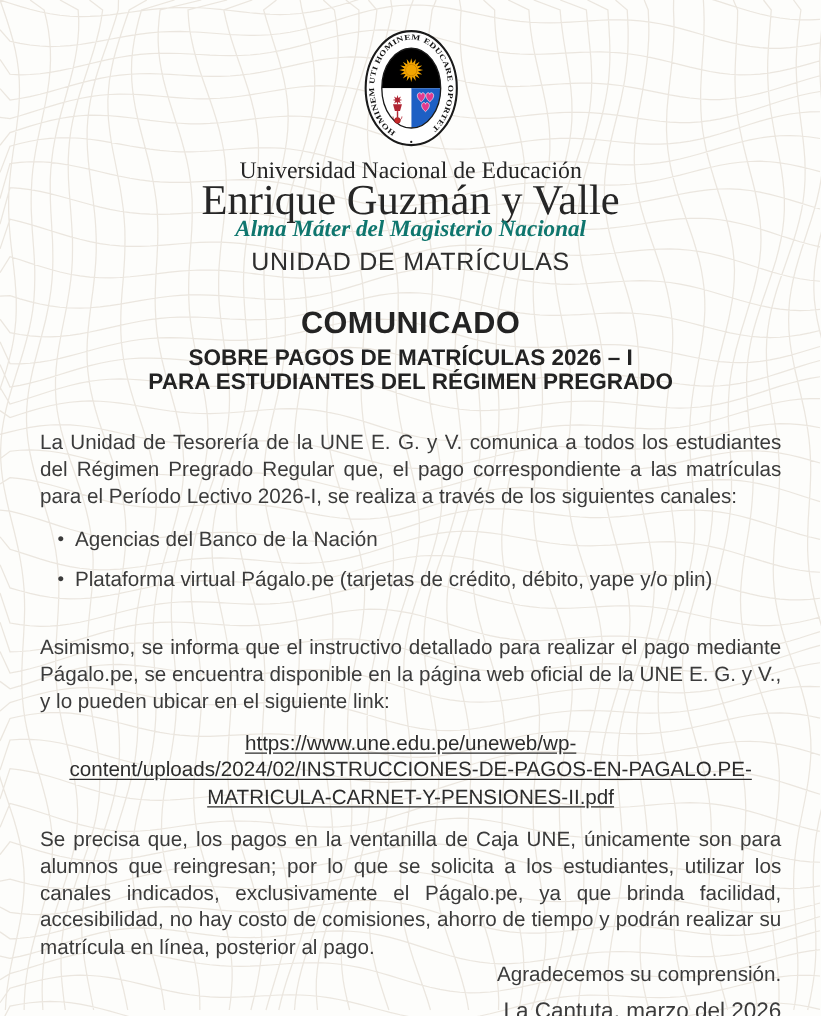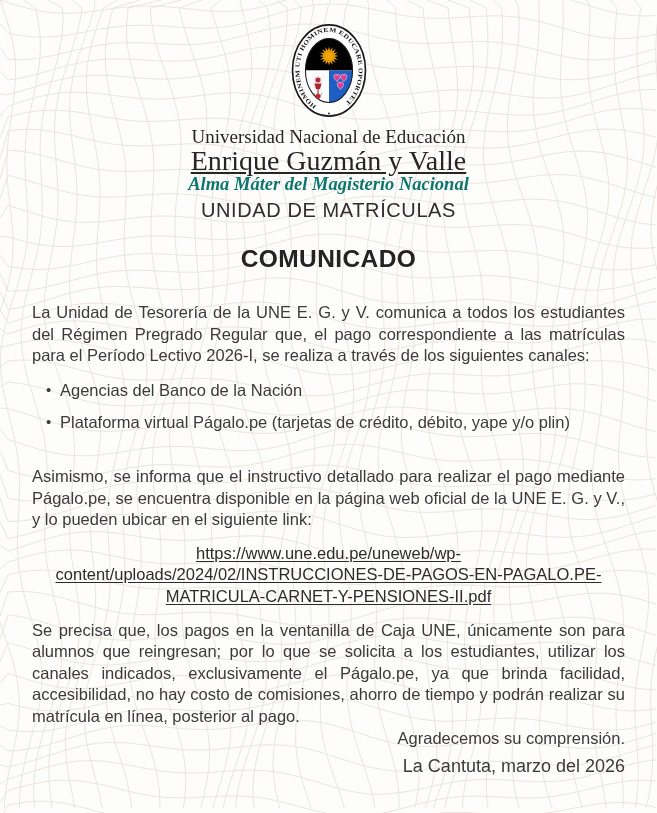--- a/index.html
+++ b/index.html
@@ -19,21 +19,21 @@
     padding: 22px 32px 0 32px;
     text-align: center;
   }
   .seal-wrap { line-height: 0; }
   .org-university {
     font-family: "Liberation Serif", serif;
     font-size: 19px; line-height: 21px; color: #262626; margin-top: 7px;
   }
   .org-name {
     font-family: "Liberation Serif", serif;
-    font-size: 28px; line-height: 27px; color: #262626; text-decoration: underline;
+    font-size: 34px; line-height: 27px; color: #262626;
   }
   .org-motto {
     font-family: "Liberation Serif", serif;
     font-style: italic; font-weight: bold;
     font-size: 18.5px; line-height: 20px; color: #0f766e;
   }
   .org-office {
     font-size: 20px; line-height: 21px; letter-spacing: 0.6px;
     color: #2e2e2e; margin-top: 6px;
   }
@@ -131,20 +131,24 @@
       <circle cx="50" cy="118.6" r="1.2" fill="#1a1a1a"></circle>
     </svg>
   </div>
 
   <div class="org-university">Universidad Nacional de Educación</div>
   <div class="org-name">Enrique Guzmán y Valle</div>
   <div class="org-motto">Alma Máter del Magisterio Nacional</div>
   <div class="org-office">UNIDAD DE MATRÍCULAS</div>
 
   <div class="doc-title">COMUNICADO</div>
+  <div class="doc-subtitle">
+    <div>SOBRE PAGOS DE MATRÍCULAS 2026 – I</div>
+    <div>PARA ESTUDIANTES DEL RÉGIMEN PREGRADO</div>
+  </div>
 
   <div class="content">
     <p class="para">La Unidad de Tesorería de la UNE E. G. y V. comunica a todos los estudiantes del Régimen Pregrado Regular que, el pago correspondiente a las matrículas para el Período Lectivo 2026-I, se realiza a través de los siguientes canales:</p>
 
     <ul class="channel-list">
       <li>Agencias del Banco de la Nación</li>
       <li>Plataforma virtual Págalo.pe (tarjetas de crédito, débito, yape y/o plin)</li>
     </ul>
 
     <p class="para para-2">Asimismo, se informa que el instructivo detallado para realizar el pago mediante Págalo.pe, se encuentra disponible en la página web oficial de la UNE E. G. y V., y lo pueden ubicar en el siguiente link:</p>

